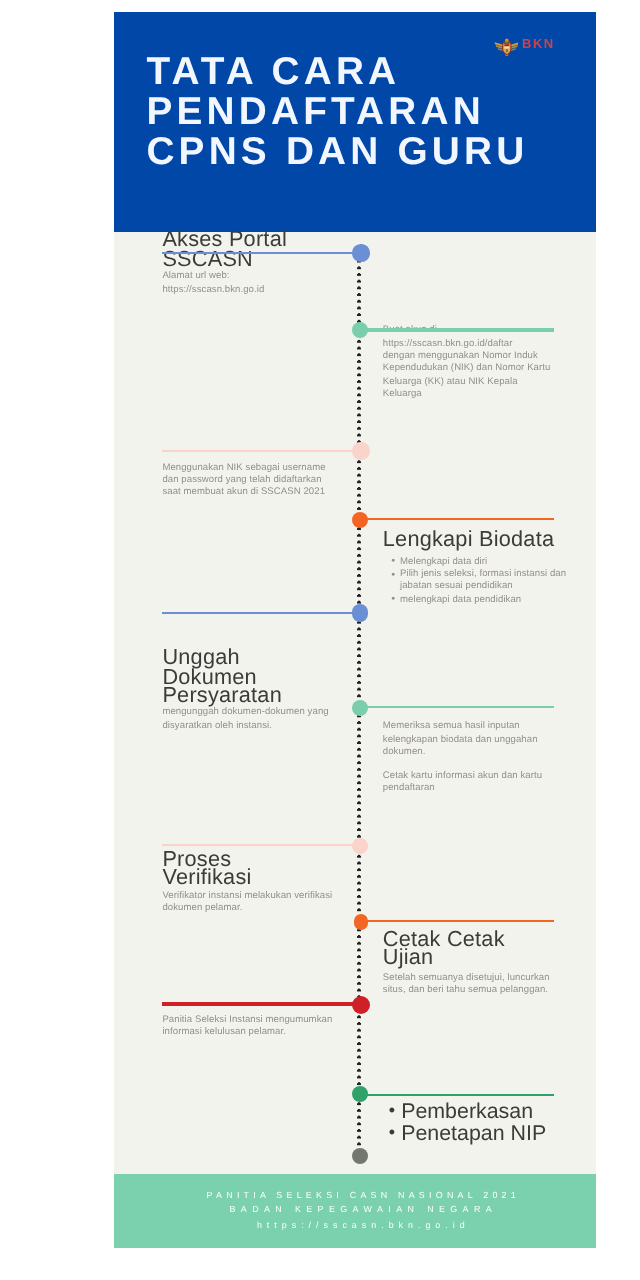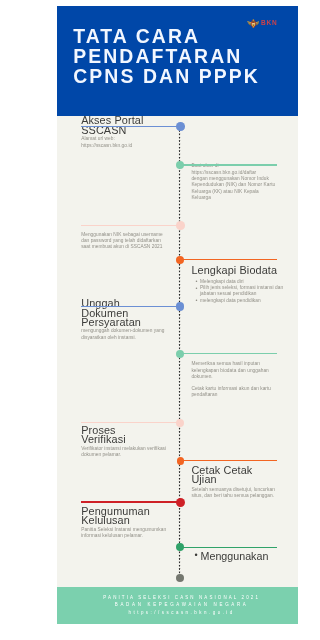--- a/index.html
+++ b/index.html
@@ -49,21 +49,21 @@
 </head>
 <body>
 
 <div class="page">
   <div class="canvas">
 
     <div class="header">
       <div class="title">
         <div>TATA CARA</div>
         <div>PENDAFTARAN</div>
-        <div>CPNS DAN PPPK</div>
+        <div>CPNS DAN GURU</div>
       </div>
       <div class="logo">
         <svg class="logo-emblem" viewBox="0 0 63 44" xmlns="http://www.w3.org/2000/svg" shape-rendering="geometricPrecision">
 
           <path d="M1.5 9.5 L24 16.5 L24 21.5 L2.5 14.5 Z" fill="#cf9f41"></path>
           <path d="M4.5 16.5 L25 22.5 L25 27 L5.5 21.5 Z" fill="#bb8a33"></path>
           <path d="M9 23.5 L26 28.5 L26 32.5 L10 28 Z" fill="#a87b2c"></path>
 
           <path d="M61.5 9.5 L39 16.5 L39 21.5 L60.5 14.5 Z" fill="#cf9f41"></path>
           <path d="M58.5 16.5 L38 22.5 L38 27 L57.5 21.5 Z" fill="#bb8a33"></path>
@@ -128,21 +128,21 @@
         <div class="blk" style="left:24.2px;top:223.9px;width:96px">
           <div class="p" style="margin-top:1.6px">Menggunakan NIK sebagai username
 dan password yang telah didaftarkan
 saat membuat akun di SSCASN 2021</div>
         </div>
         <div class="blk" style="left:134.4px;top:260px;width:104px">
           <div class="h">Lengkapi Biodata</div>
           <ul class="p" style="margin-top:2.9px"><li>Melengkapi data diri</li><li>Pilih jenis seleksi, formasi instansi dan
 jabatan sesuai pendidikan</li><li>melengkapi data pendidikan</li></ul>
         </div>
-        <div class="blk" style="left:24.2px;top:293px;width:96px">
+        <div class="blk" style="left:24.2px;top:319px;width:96px">
           <div class="h">Unggah
 Dokumen
 Persyaratan</div>
           <div class="p" style="margin-top:0.7px">mengunggah dokumen-dokumen yang
 disyaratkan oleh instansi.</div>
         </div>
         <div class="blk" style="left:134.4px;top:353.7px;width:104px">
           <div class="p" style="margin-top:1.4px">Memeriksa semua hasil inputan
 kelengkapan biodata dan unggahan
 dokumen.</div>
@@ -155,28 +155,27 @@
           <div class="p" style="margin-top:1.3px">Verifikator instansi melakukan verifikasi
 dokumen pelamar.</div>
         </div>
         <div class="blk" style="left:134.4px;top:459.5px;width:104px">
           <div class="h">Cetak Cetak
 Ujian</div>
           <div class="p" style="margin-top:1.9px">Setelah semuanya disetujui, luncurkan
 situs, dan beri tahu semua pelanggan.</div>
         </div>
         <div class="blk" style="left:24.2px;top:500.5px;width:96px">
-          <div class="h">Pengumuman
-Kelulusan</div>
           <div class="p" style="margin-top:1.3px">Panitia Seleksi Instansi mengumumkan
 informasi kelulusan pelamar.</div>
         </div>
         <div class="blk" style="left:134.4px;top:544.3px;width:104px">
           <ul class="bigul">
-            <li>Menggunakan</li>
+            <li>Pemberkasan</li>
+            <li>Penetapan NIP</li>
           </ul>
         </div>
       </div>
 
     <div class="footer">
       <div class="f1">PANITIA SELEKSI CASN NASIONAL 2021</div>
       <div class="f2">BADAN KEPEGAWAIAN NEGARA</div>
       <div class="f3">https://sscasn.bkn.go.id</div>
     </div>
 

